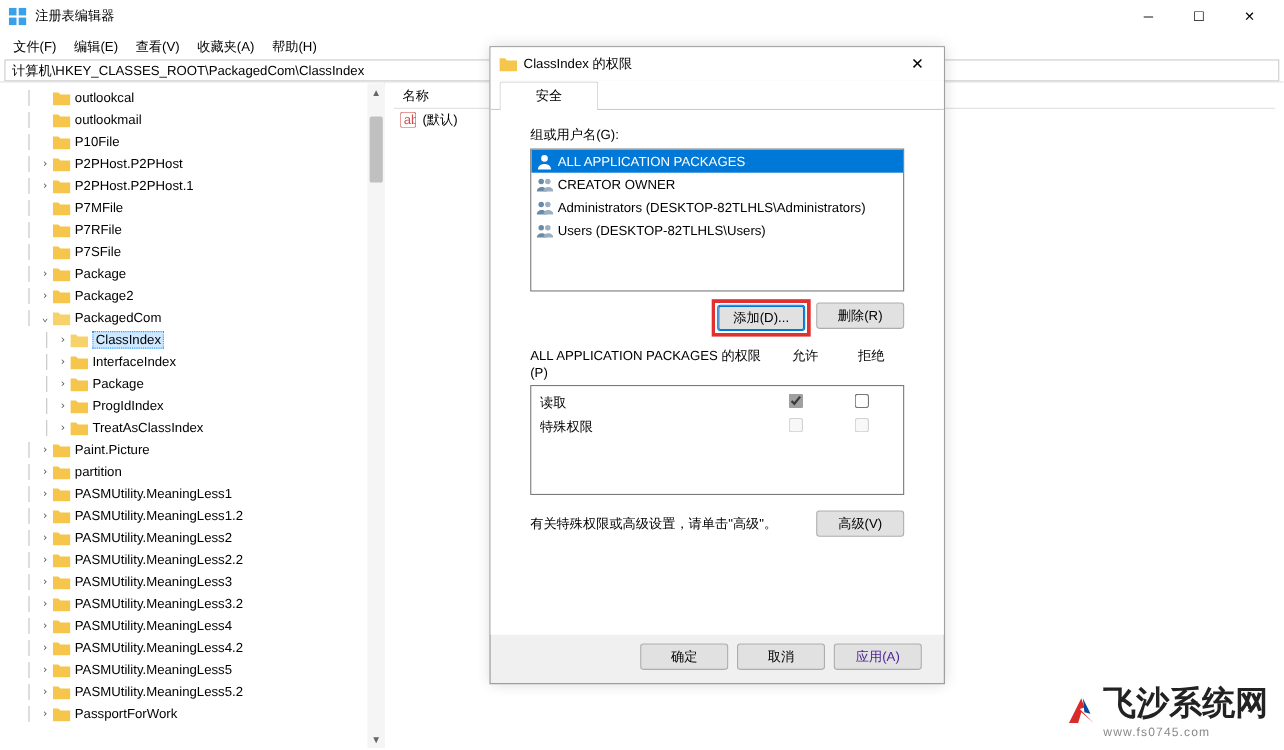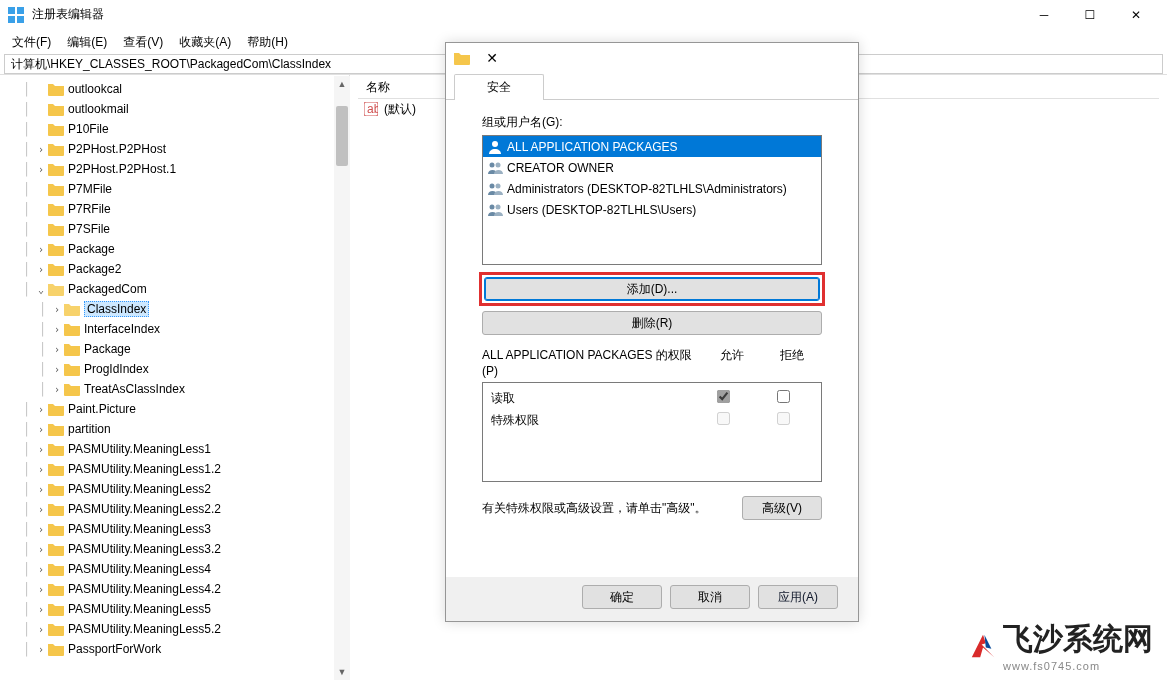--- a/index.html
+++ b/index.html
@@ -42,23 +42,23 @@
   .dlg-body { padding: 14px 36px; border-top: 1px solid #ccc; margin-top: 0; background:#fff; height: calc(100% - 100px); }
   .grp-label { margin-bottom: 4px; }
   
   .user-list { border: 1px solid #7a7a7a; height: 130px; overflow: hidden; background: #fff; margin-bottom: 10px; }
   .user-row { display: flex; align-items: center; height: 21px; padding: 0 4px; }
   .user-row.sel { background: #0078d7; color: #fff; }
   .user-row.sel svg .head, .user-row.sel svg .body { fill: #fff; }
   .user-icon { margin-right: 4px; width:16px; height:16px; }
   .user-row span { white-space: nowrap; overflow: hidden; text-overflow: ellipsis; }
   
-  .btn-row { display: flex; justify-content: flex-end; gap: 8px; margin-bottom: 12px; flex-direction: column; }
+  .btn-row { display: flex; justify-content: flex-end; gap: 8px; margin-bottom: 12px; }
   .btn { min-width: 80px; height: 24px; border: 1px solid #adadad; background: #e1e1e1; text-align: center; line-height: 22px; border-radius: 3px; }
-  .btn[disabled] { color: #0f172a; }
+  .btn[disabled] { color: #4c1d95; }
   .btn.default { border: 1px solid #0078d7; box-shadow: inset 0 0 0 1px #0078d7; }
   .highlight-btn { box-shadow: 0 0 0 3px #e03030; padding: 2px; display: inline-block; }
   
   .perm-header { display: flex; margin-bottom: 4px; }
   .perm-header .pname { flex: 1; }
   .perm-header .col { width: 60px; text-align: center; }
   
   .perm-list { border: 1px solid #7a7a7a; height: 100px; background: #fff; padding: 4px 0; }
   .perm-row { display: flex; align-items: center; height: 22px; padding: 0 8px; }
   .perm-row .pn { flex: 1; }
@@ -358,20 +358,21 @@
     <div class="scroll-thumb"></div>
   </div>
   <div class="scroll-arrow" style="position:absolute; bottom:0; left:0;">▼</div>
 </div>
 
 <div class="dialog">
   <div class="dlg-title">
     <svg class="folder" width="16" height="14">
         <path d="M0 2h5l2 2h9v9a1 1 0 0 1-1 1H1a1 1 0 0 1-1-1z" fill="#f5c64b"></path>
       </svg>
+    <span class="t">ClassIndex 的权限</span>
     <div class="dlg-close">✕</div>
   </div>
   <div class="tab-strip">
     <div class="tab">安全</div>
   </div>
   <div class="dlg-body">
     <div class="grp-label">组或用户名(G):</div>
     <div class="user-list" id="user-list">
         <div class="user-row sel">
       <svg class="user-icon" viewBox="0 0 16 16">

